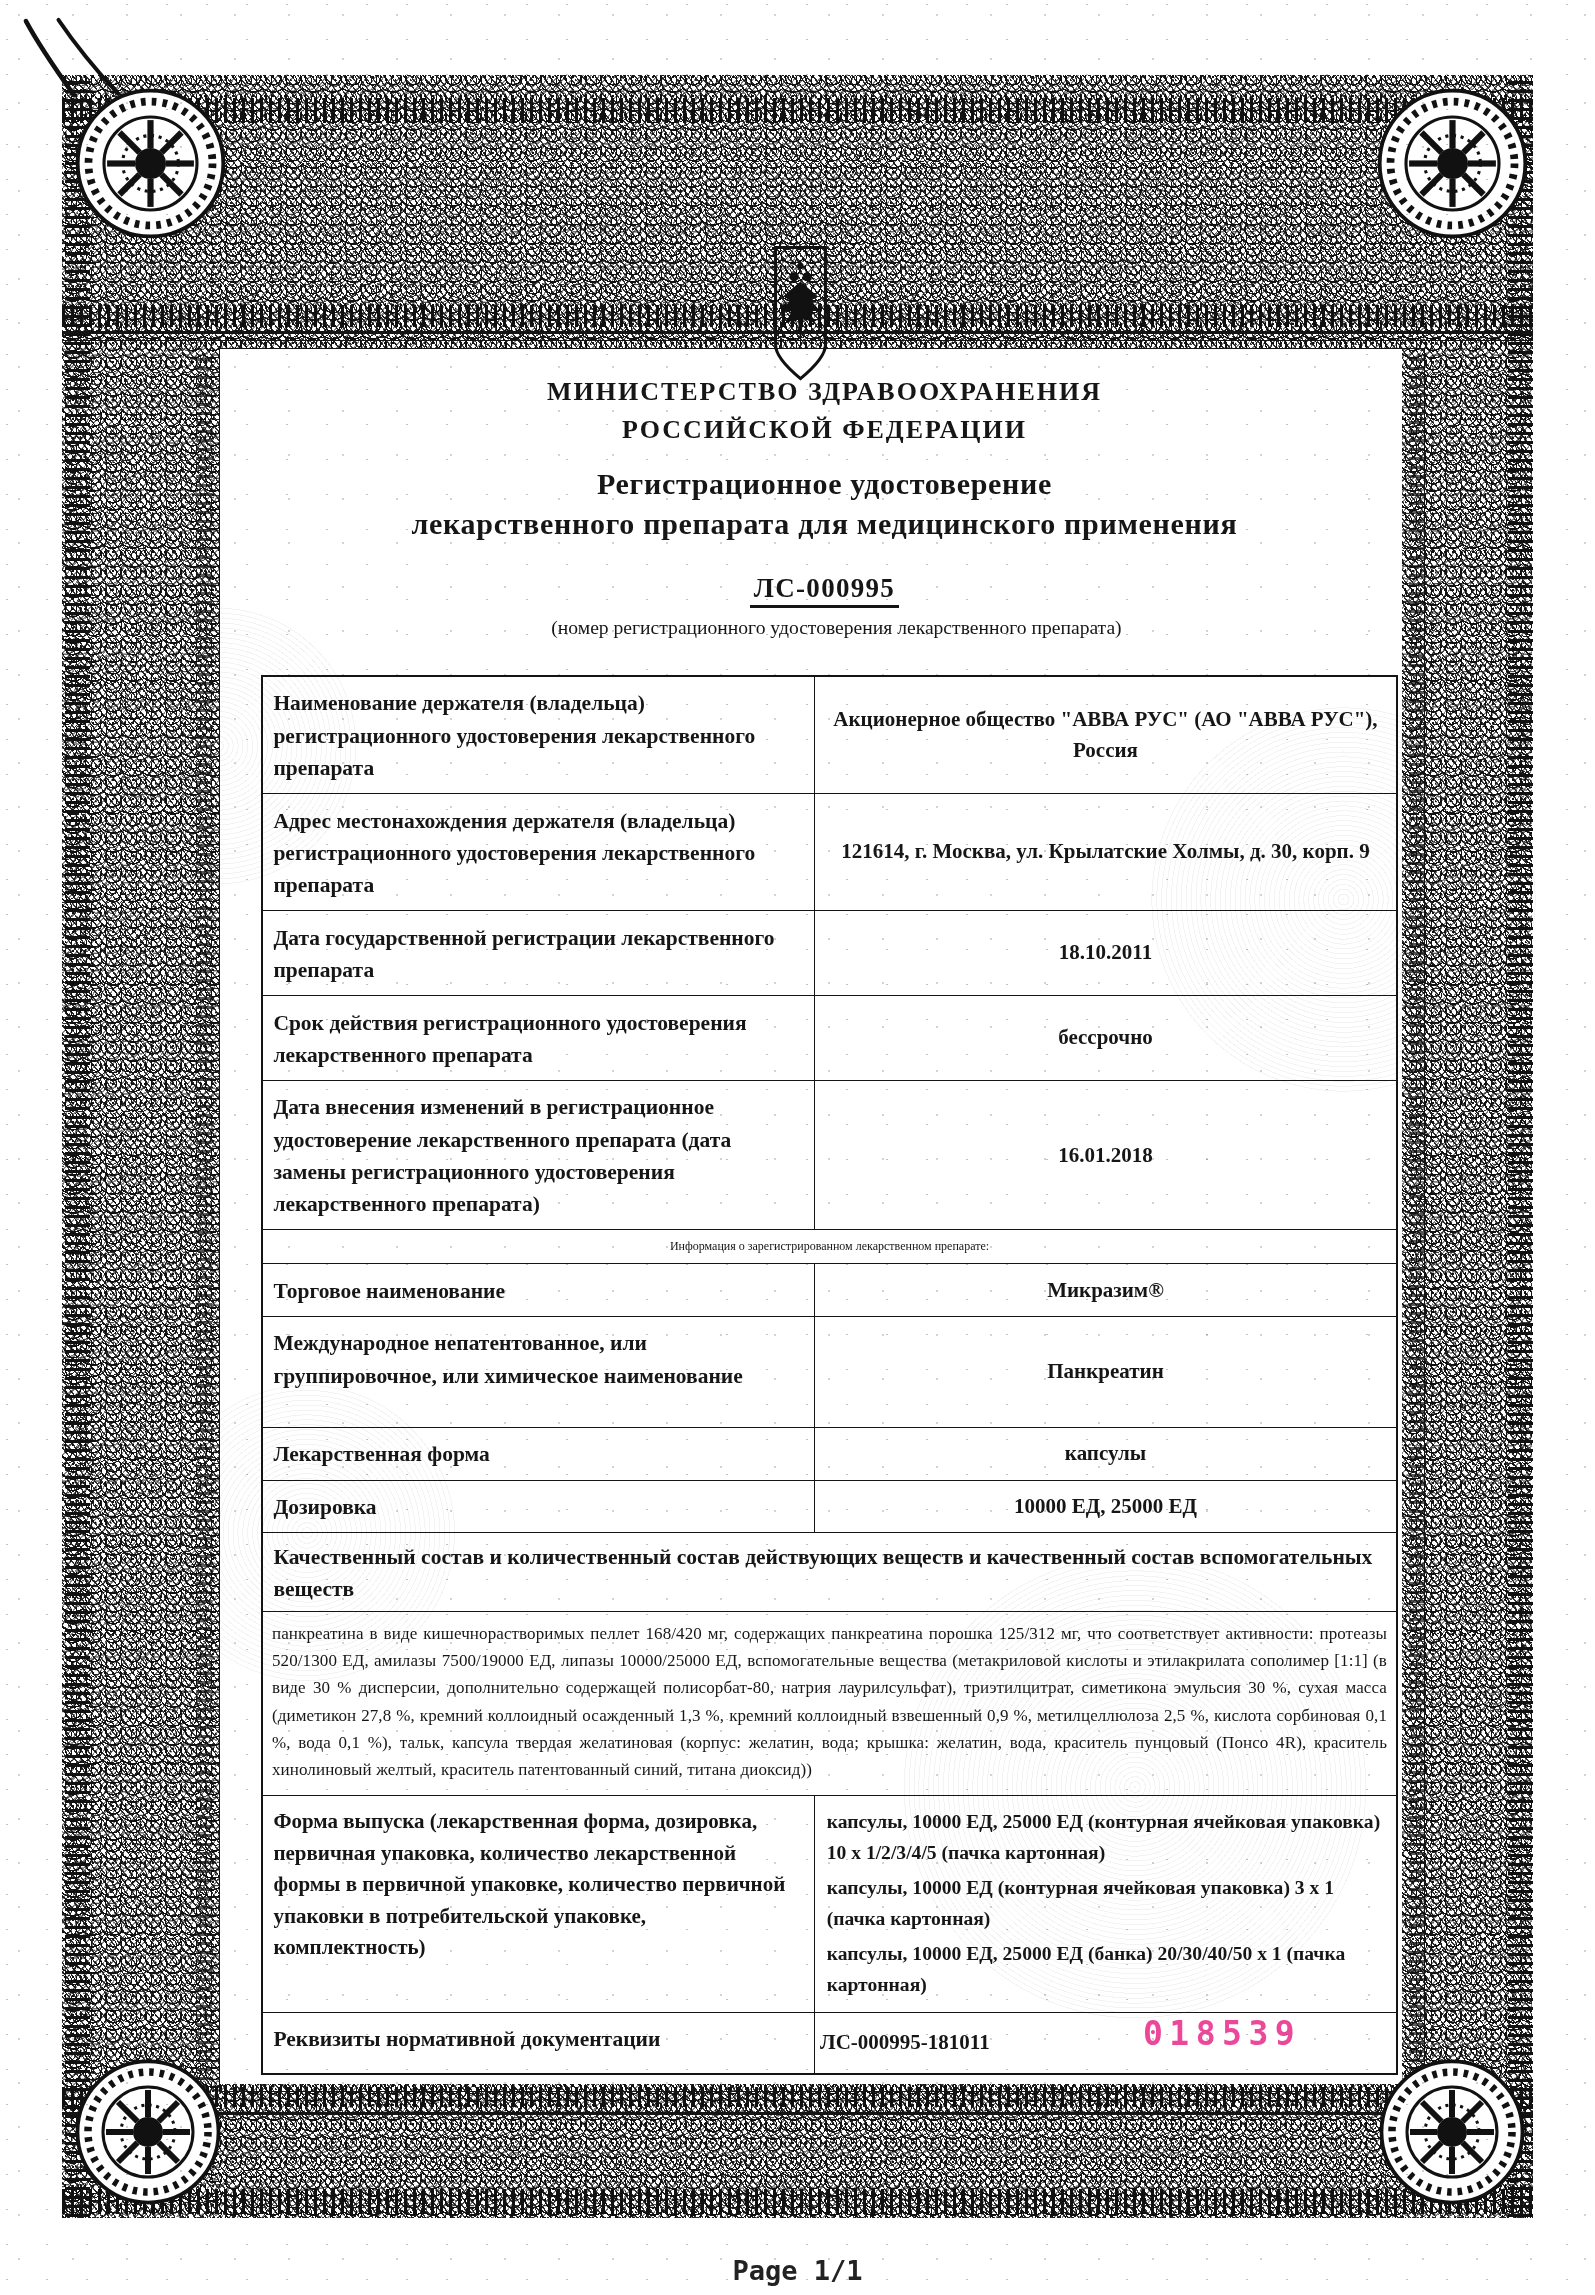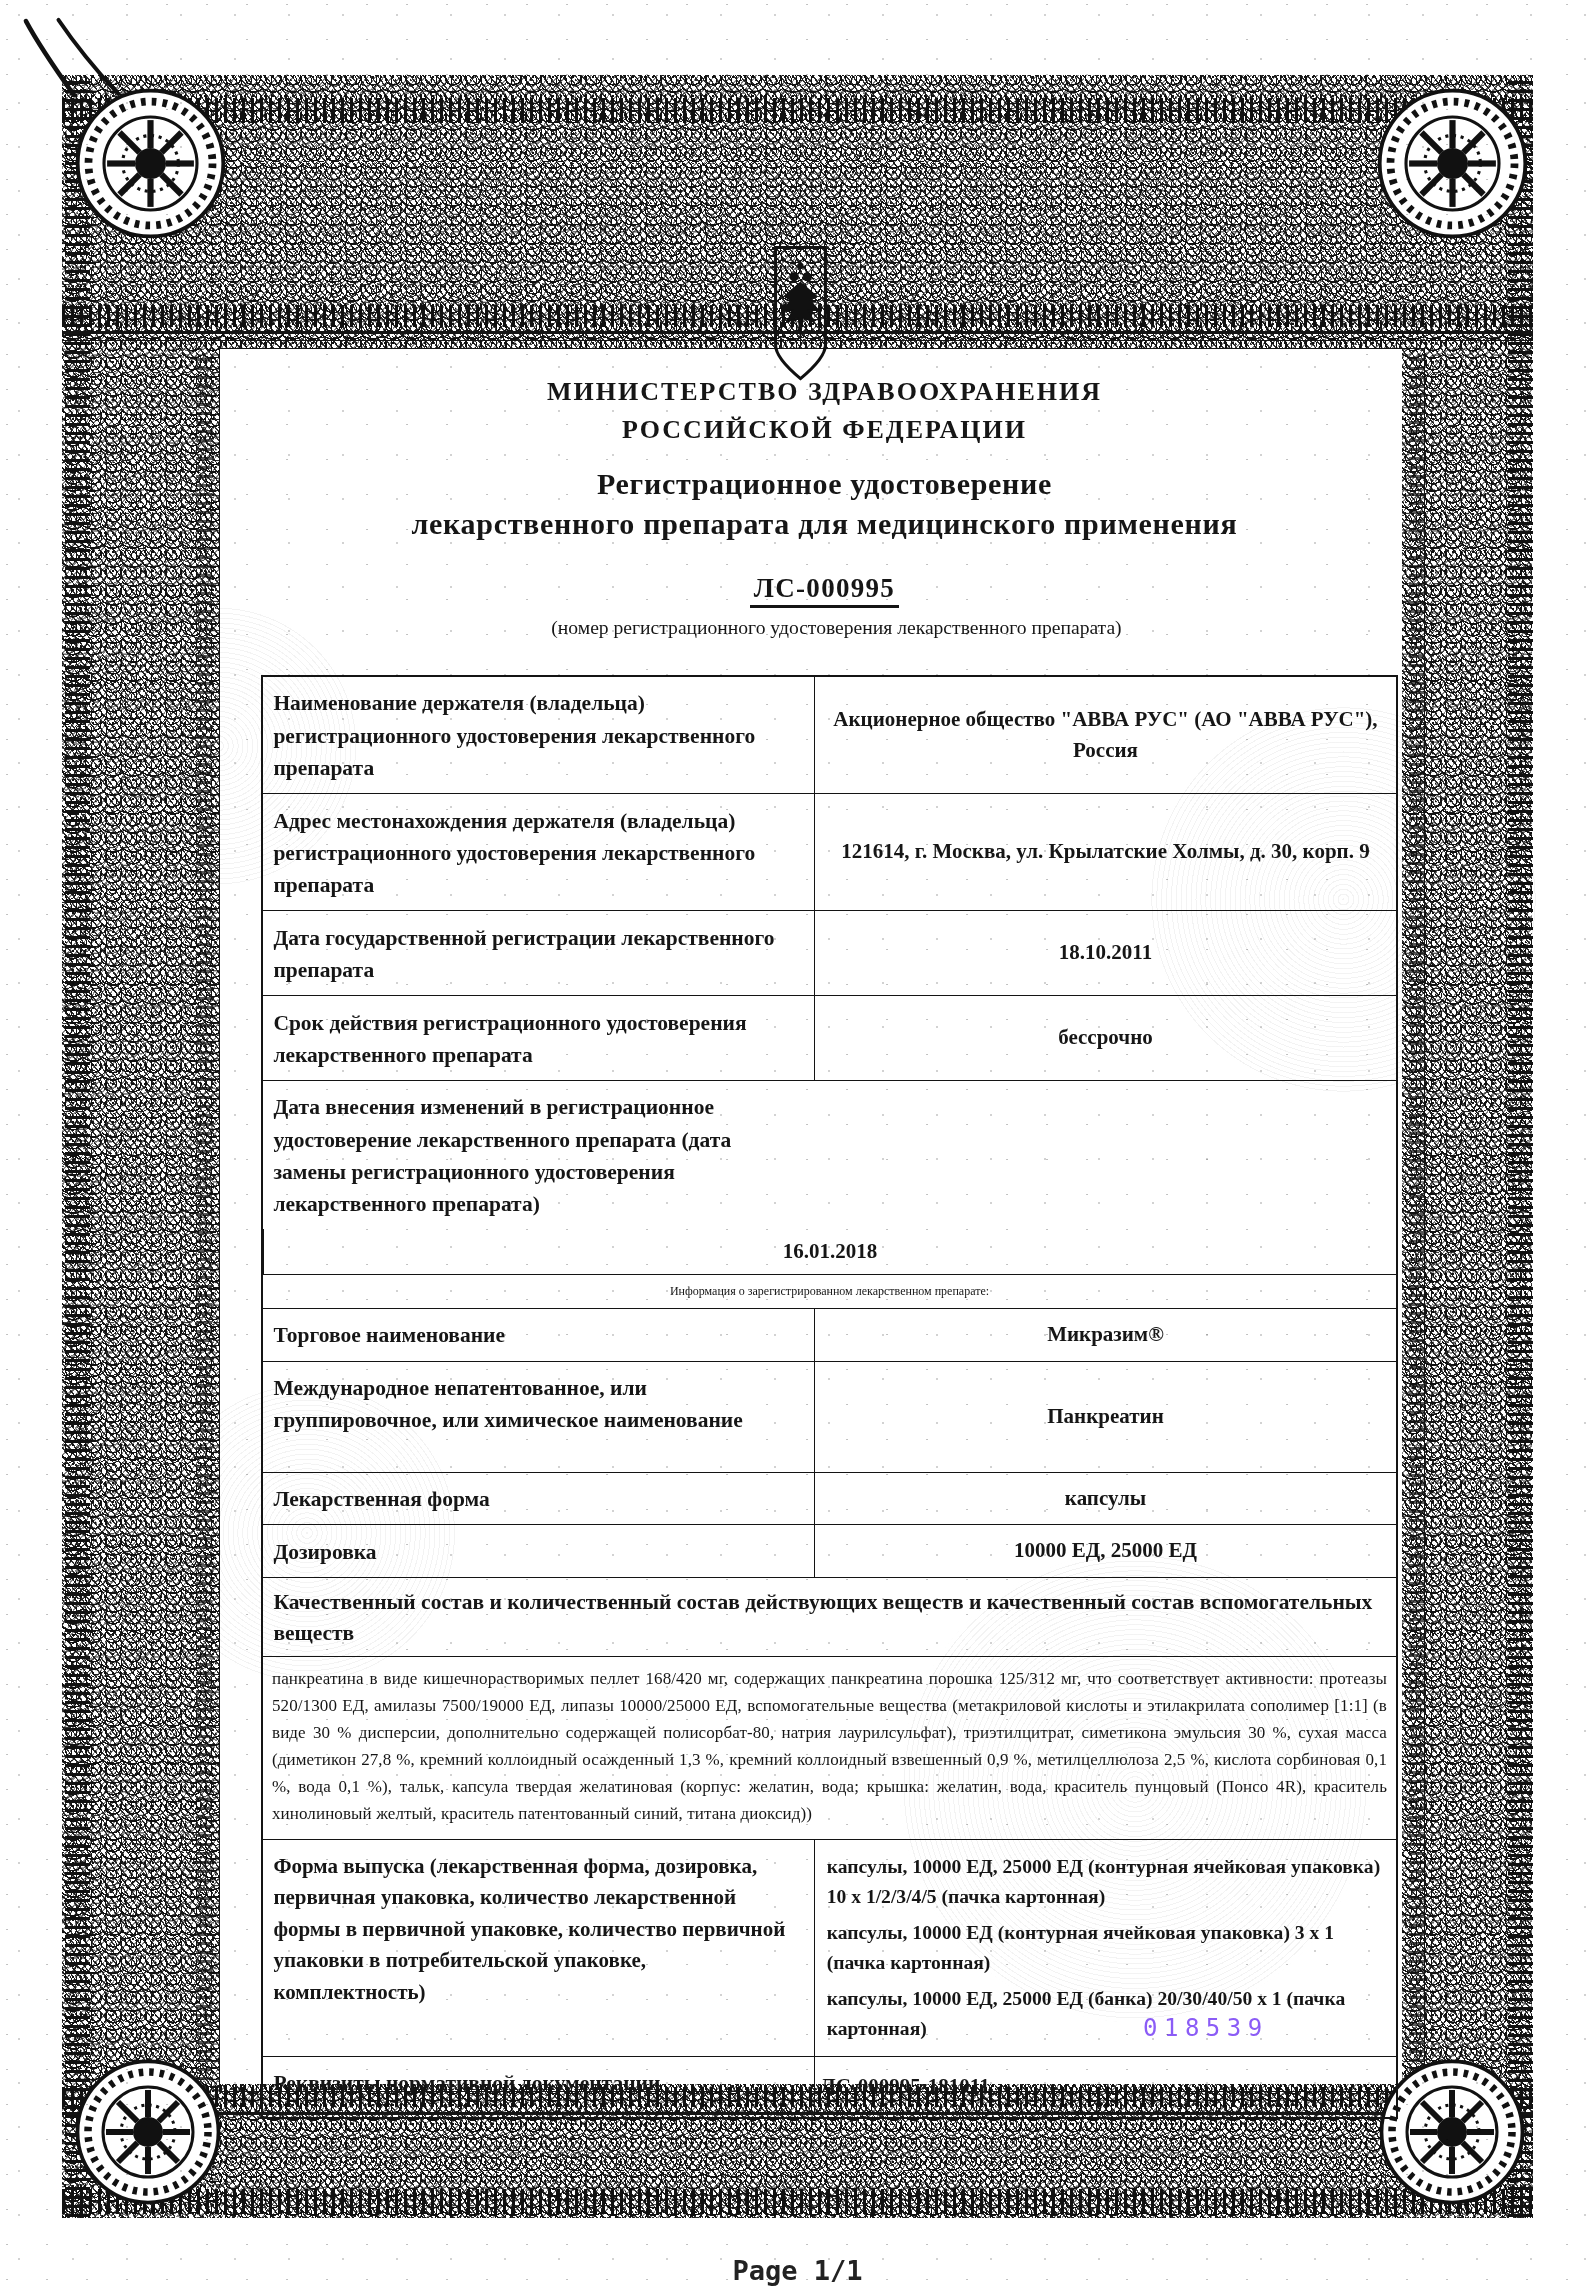--- a/index.html
+++ b/index.html
@@ -62,22 +62,22 @@
   .info-row{padding:9px 13px;text-align:center;font-size:12px;font-weight:500;}
   .comp-head{padding:9px 10.4px 6.5px;font-size:21.5px;font-weight:700;line-height:1.45;}
   .comp-text{padding:7.8px 9px 11.7px;font-size:17px;font-weight:500;line-height:1.6;
     text-align:justify;letter-spacing:0.1px;}
   .tcell-r.left{align-items:flex-start;justify-content:flex-start;text-align:left;
     flex-direction:column;padding:9px 11.7px;font-size:19.6px;line-height:1.55;}
   .tcell-r.left div{margin:2.6px 0;}
   .tcell-r.reqs{justify-content:flex-start;text-align:left;padding-left:5px;}
   
   .stamp-number{position:absolute;left:1143px;top:2014px;z-index:4;
-    font-family:"DejaVu Sans Mono", monospace;font-size:24px;font-weight:400;
-    letter-spacing:6.5px;color:#8b5cf6;}
+    font-family:"DejaVu Sans Mono", monospace;font-size:33px;font-weight:700;
+    letter-spacing:6.5px;color:#ec4899;}
   .page-footer{position:absolute;left:0;top:2255px;width:1595px;text-align:center;z-index:4;
     font-family:"DejaVu Sans Mono", monospace;font-size:27px;font-weight:600;color:#222;}
   .pen-mark{position:absolute;left:14.3px;top:11.7px;z-index:4;}
 </style>
 </head>
 <body>
 
 <svg class="pen-mark" width="137" height="117" viewBox="0 0 210 180">
   <path d="M18 14 Q40 55 92 128" stroke="#111" stroke-width="7" fill="none" stroke-linecap="round"></path>
   <path d="M68 12 Q106 68 160 126" stroke="#111" stroke-width="6" fill="none" stroke-linecap="round"></path>
@@ -219,21 +219,21 @@
   <div class="trow" style="min-height:70px;">
     <div class="tcell-l">Дата государственной регистрации лекарственного препарата</div>
     <div class="tcell-r">18.10.2011</div>
   </div>
 
   <div class="trow" style="min-height:73px;">
     <div class="tcell-l">Срок действия регистрационного удостоверения лекарственного препарата</div>
     <div class="tcell-r">бессрочно</div>
   </div>
 
-  <div class="trow" style="min-height:123px;flex-direction:column;">
+  <div class="trow" style="min-height:123px;">
     <div class="tcell-l">Дата внесения изменений в регистрационное удостоверение лекарственного препарата (дата замены регистрационного удостоверения лекарственного препарата)</div>
     <div class="tcell-r">16.01.2018</div>
   </div>
 
   <div class="trow-full info-row">Информация о зарегистрированном лекарственном препарате:</div>
 
   <div class="trow" style="min-height:46px;">
     <div class="tcell-l">Торговое наименование</div>
     <div class="tcell-r">Микразим®</div>
   </div>

